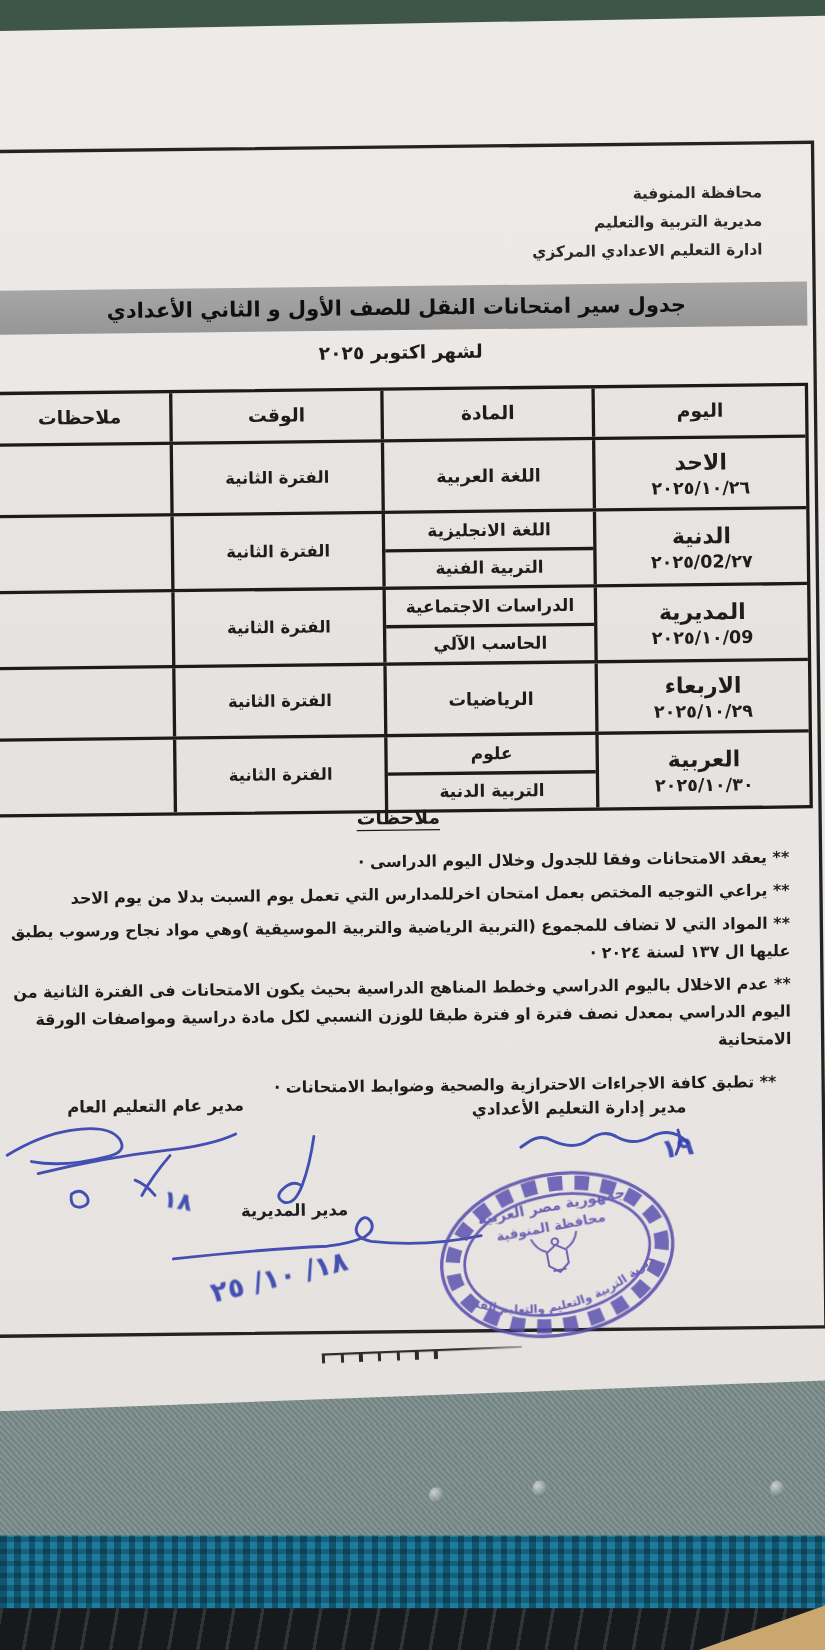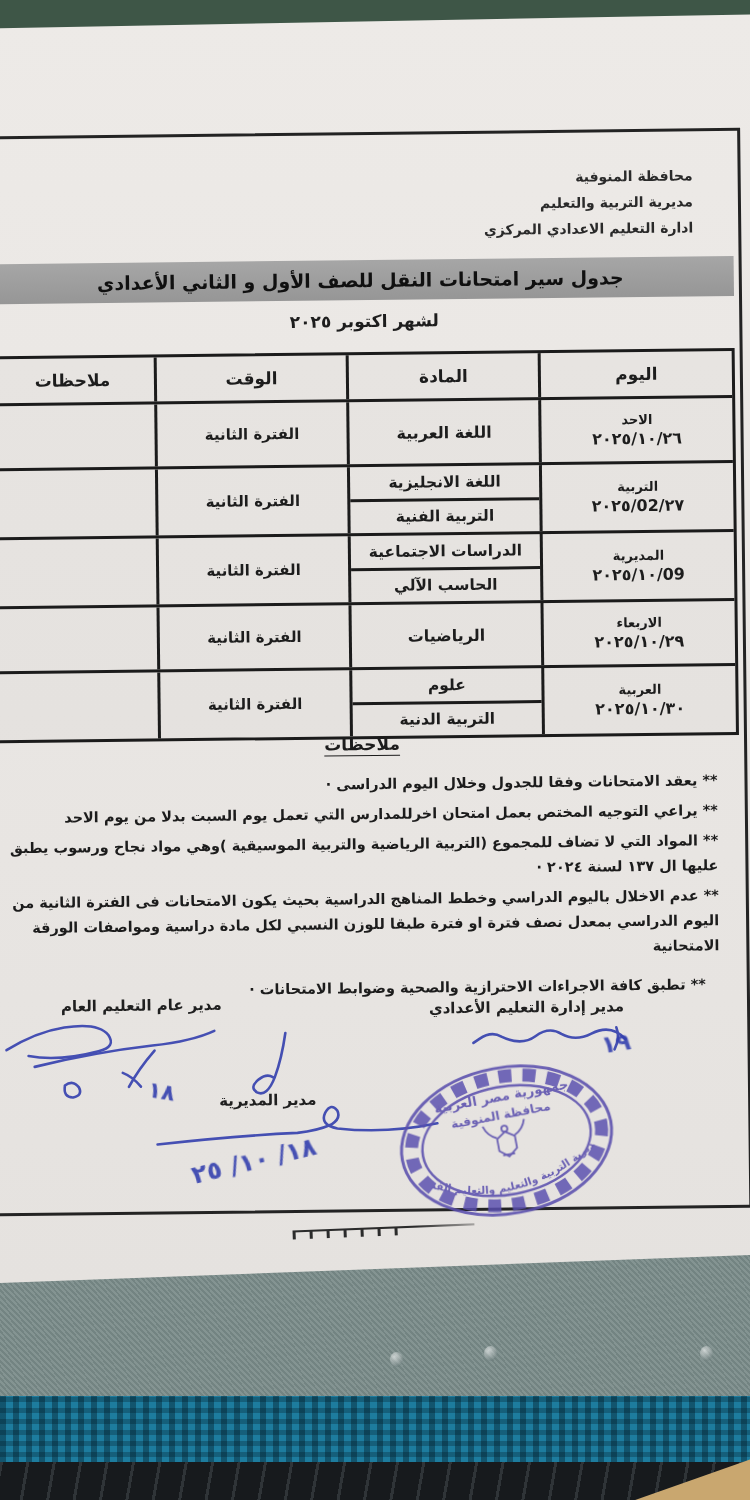--- a/index.html
+++ b/index.html
@@ -48,21 +48,21 @@
     border:3px solid #1b1b1b;direction:rtl;box-sizing:border-box;background:rgba(0,0,0,0.015);}
   .trow{display:flex;border-bottom:3px solid #1b1b1b;}
   .trow:last-child{border-bottom:none;}
   .c{box-sizing:border-box;display:flex;align-items:center;justify-content:center;
      font-weight:bold;text-align:center;}
   .c-day{width:194px;border-left:3px solid #1b1b1b;flex-direction:column;gap:2px;}
   .c-subj{width:192px;border-left:3px solid #1b1b1b;padding:0;}
   .c-time{width:192px;border-left:3px solid #1b1b1b;font-size:15px;}
   .c-note{flex:1;}
   .h{height:44px;font-size:17px;}
-  .day-name{font-size:13px;}
+  .day-name{font-size:20px;}
   .day-date{font-size:16px;letter-spacing:1px;}
   .subj-single{font-size:16px;}
   .subj-split{flex-direction:column;align-items:stretch;}
   .subj-split .sub{flex:1;display:flex;align-items:center;justify-content:center;font-size:15.5px;}
   .subj-split .sub:first-child{border-bottom:3px solid #1b1b1b;}
 
   
   .notes{position:absolute;top:734px;right:34px;left:6px;direction:rtl;color:#1c1c1c;}
   .notes-heading{text-align:center;font-size:17px;font-weight:bold;
     text-decoration:underline;text-underline-offset:5px;margin:0 0 18px 0;}
@@ -130,21 +130,21 @@
           <span class="day-name">الاحد</span>
           <span class="day-date" dir="ltr">٢٠٢٥/١٠/٢٦</span>
         </div>
         <div class="c c-subj subj-single">اللغة العربية</div>
         <div class="c c-time">الفترة الثانية</div>
         <div class="c c-note"></div>
       </div>
 
       <div class="trow" style="height:66px;">
         <div class="c c-day">
-          <span class="day-name">التربية</span>
+          <span class="day-name">الدنية</span>
           <span class="day-date" dir="ltr">٢٠٢٥/02/٢٧</span>
         </div>
         <div class="c c-subj subj-split">
           <div class="sub">اللغة الانجليزية</div>
           <div class="sub">التربية الفنية</div>
         </div>
         <div class="c c-time">الفترة الثانية</div>
         <div class="c c-note"></div>
       </div>
 

